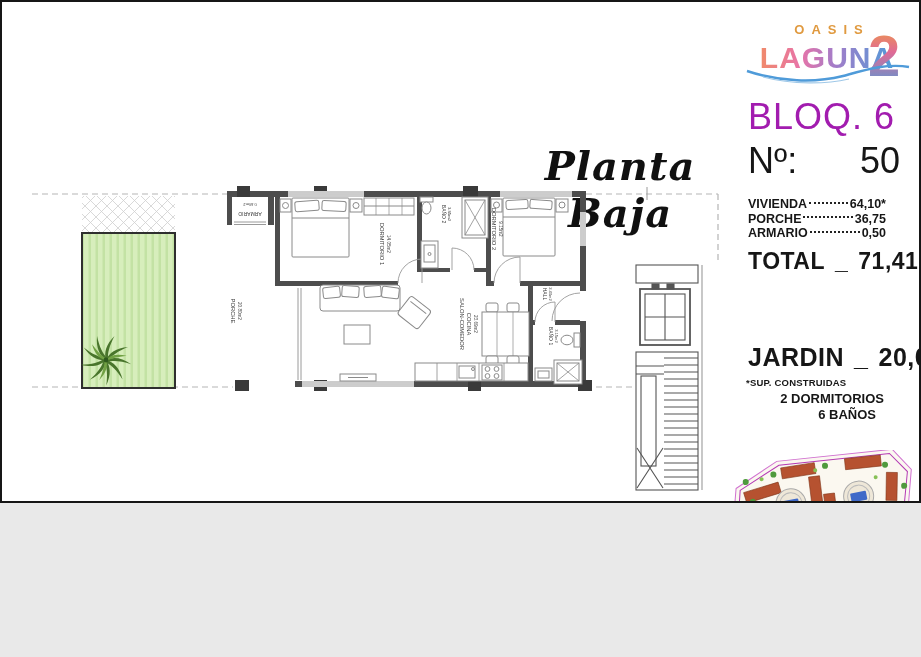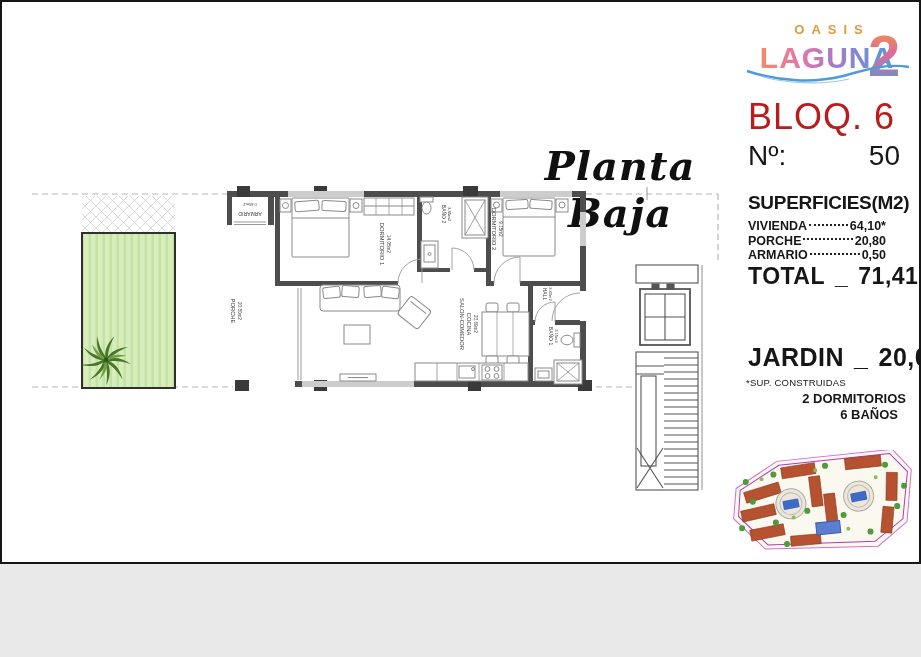--- a/index.html
+++ b/index.html
@@ -1,33 +1,33 @@
 <!DOCTYPE html>
 <html><head>
 <meta charset="utf-8">
 <style>
   html,body{margin:0;padding:0;background:#e9e9e9;}
   .page{
-    position:relative;width:921px;height:564px;background:#ffffff;
+    position:relative;width:921px;height:503px;background:#ffffff;
     box-sizing:border-box;border:2px solid #161616;overflow:hidden;
     font-family:"Liberation Sans",sans-serif;color:#161616;
   }
   .abs{position:absolute;}
   
-  .bloq{font-size:36px;letter-spacing:1px;color:#b91c1c;line-height:1.05;}
-  .numrow{display:flex;justify-content:space-between;width:152px;font-size:28px;margin-top:4px;}
+  .bloq{font-size:36px;letter-spacing:1px;color:#a21caf;line-height:1.05;}
+  .numrow{display:flex;justify-content:space-between;width:152px;font-size:36px;margin-top:4px;}
   .sup-title{font-size:19px;font-weight:700;letter-spacing:-0.3px;}
   .sup-rows{width:138px;margin-top:5px;}
   .sup-row{display:flex;align-items:center;font-size:12.5px;font-weight:700;height:14.5px;}
   .sup-row .dots{flex:1;border-bottom:2px dotted #222;margin:0 2px 3px 2px;}
   .total-row,.jardin-row{display:flex;align-items:baseline;font-weight:700;}
-  .total-row{font-size:23px;letter-spacing:0.5px;}
+  .total-row{margin-top:7px;font-size:23px;letter-spacing:0.5px;}
   .jardin-row{font-size:25px;letter-spacing:0.5px;}
   .usep{display:inline-block;margin:0 10px;font-weight:700;}
-  .footnote{font-size:9.5px;font-weight:400;letter-spacing:0.2px;}
+  .footnote{font-size:9.5px;font-weight:700;letter-spacing:0.2px;}
   .rooms-count{width:136px;text-align:right;font-size:13px;font-weight:700;line-height:16px;}
   .rooms-count .line2{padding-right:8px;}
   
   .planta{
     font-family:"DejaVu Serif",serif;font-style:italic;font-weight:700;
     font-size:40px;color:#101010;width:220px;text-align:center;letter-spacing:1px;
   }
   svg text{font-family:"Liberation Sans",sans-serif;}
 </style>
 </head>
@@ -58,31 +58,30 @@
 
   <div class="abs" style="left:746px;top:96px">
     <div class="bloq">BLOQ. 6</div>
     <div class="numrow">
       <span>Nº:</span>
       <span>50</span>
     </div>
   </div>
 
   <div class="abs" style="left:746px;top:190px">
-    <div class="sup-title">SUPERFICIES(M2)</div>
     <div class="sup-rows">
       <div class="sup-row">
         <span>VIVIENDA</span>
         <span class="dots"></span>
         <span>64,10*</span>
       </div>
       <div class="sup-row">
         <span>PORCHE</span>
         <span class="dots"></span>
-        <span>20,80</span>
+        <span>36,75</span>
       </div>
       <div class="sup-row">
         <span>ARMARIO</span>
         <span class="dots"></span>
         <span>0,50</span>
       </div>
     </div>
     <div class="total-row">
       <span>TOTAL</span>
       <span class="usep">_</span>
@@ -90,21 +89,21 @@
     </div>
   </div>
 
   <div class="abs jardin-row" style="left:746px;top:341px">
     <span>JARDIN</span>
     <span class="usep">_</span>
     <span>20,00</span>
   </div>
 
   <div class="abs footnote" style="left:744px;top:375px">*SUP. CONSTRUIDAS</div>
-  <div class="abs rooms-count" style="left:768px;top:389px">
+  <div class="abs rooms-count" style="left:746px;top:389px">
     <div>2 DORMITORIOS</div>
     <div class="line2">6 BAÑOS</div>
   </div>
 
   <div class="abs planta" style="left:508px;top:140px">Planta Baja</div>
 
   <svg class="abs" style="left:28px;top:182px" width="690" height="333" viewBox="0 0 690 333">
     <defs>
       <pattern id="xhatch" width="11" height="11" patternUnits="userSpaceOnUse">
         <path d="M0,0 L11,11 M11,0 L0,11" stroke="#cfcfcf" stroke-width="0.8"></path>

